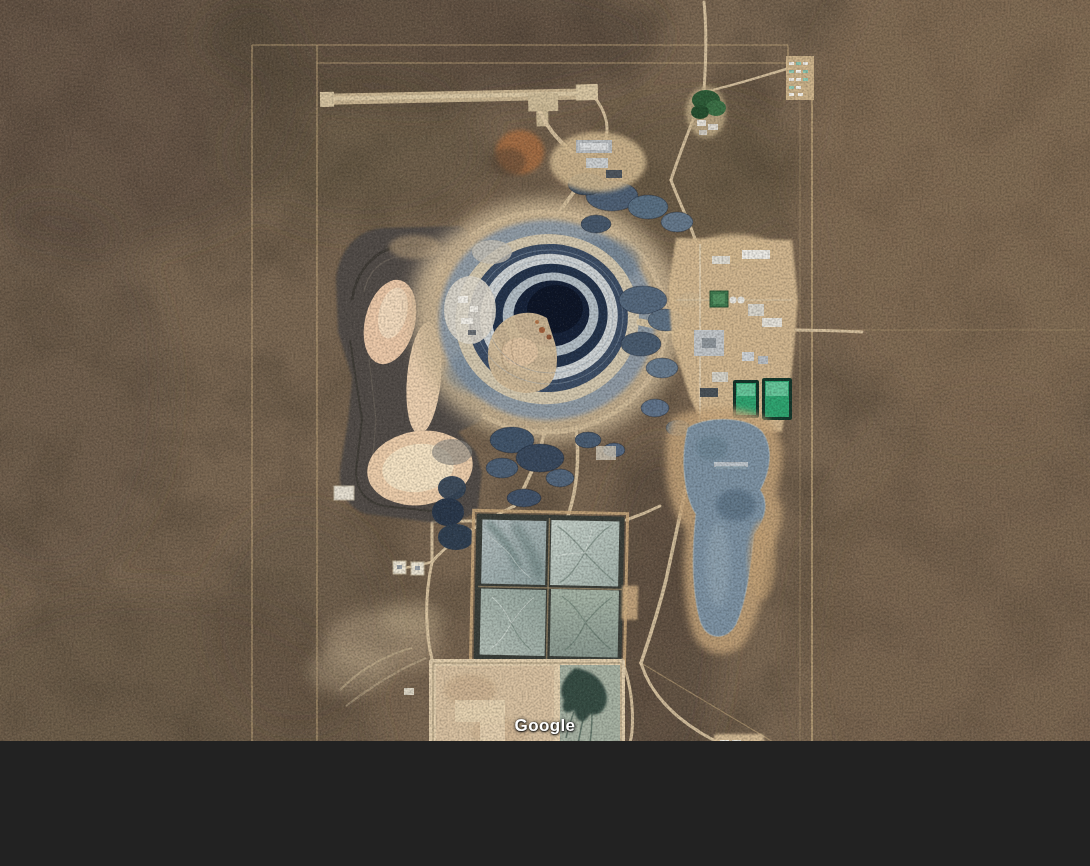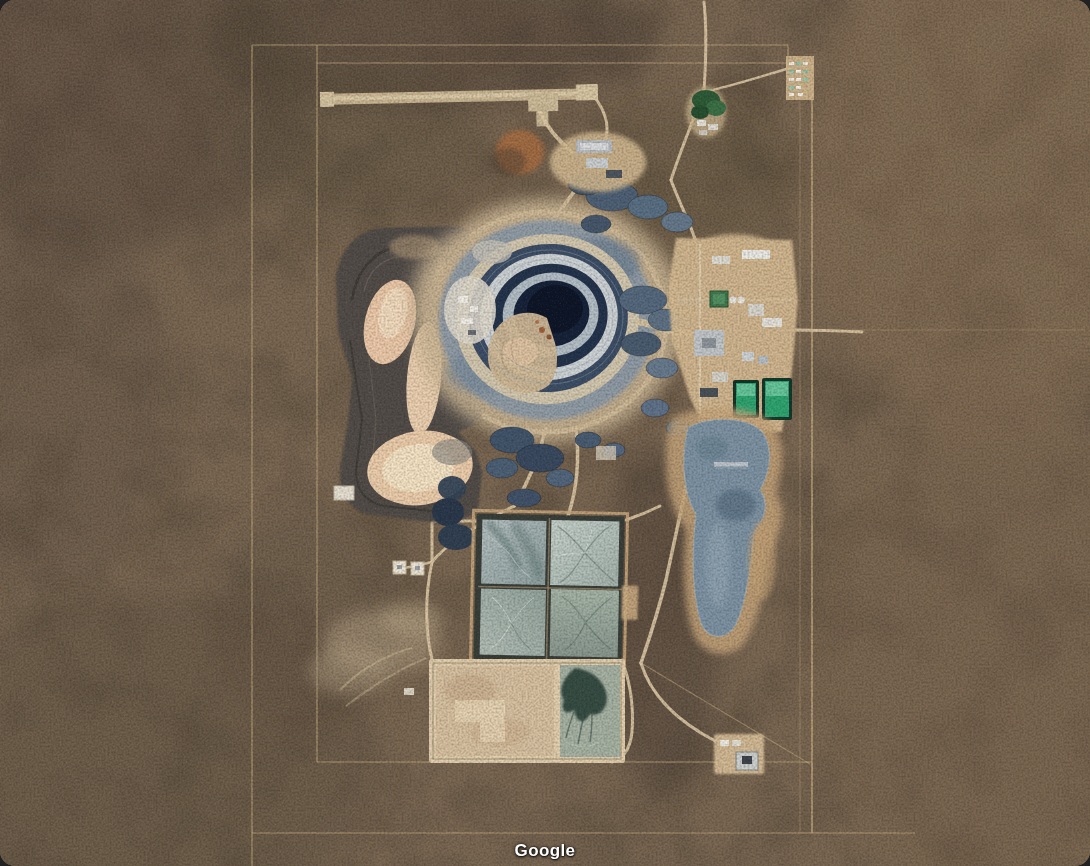--- a/index.html
+++ b/index.html
@@ -1,22 +1,21 @@
 <!DOCTYPE html>
 <html style="--terrain: #7b6853; --terrainDark: #574a3c; --terrainRed: #8a7058; --road: #dfcaa6; --fence: #c6ab80; --runway: #c9b592; --dump: #534e48; --dumpDark: #3a3732; --sandPink: #ecc9a9; --pitCollar: #8b9aa9; --pitBenchTan: #d3c7ae; --pitDark1: #3d4e66; --pitLight1: #cfd4d6; --pitDark2: #24344c; --pitLight2: #b3bec6; --pitDark3: #17233a; --pitCore: #0e1628; --stockpile: #56697e; --plantApron: #d6bb93; --greenPond: #2fa571; --greenPondLight: #74cfa6; --tailingsBerm: #3b3f3a; --tailingsCellLight: #c2cdc6; --tailingsCell: #a3b2aa; --pondWater: #7e93a4; --pondHalo: #c7a67c; --dryPond: #d8c1a1; --wetPatch: #2e453c; --campGreen: #2e5c38;"><head>
 <meta charset="utf-8">
 <style>
   html,body{margin:0;padding:0;background:#222;}
   #viewport{
     position:relative;
-    width:1090px;height:866px;
+    width:1090px;height:741px;
     overflow:hidden;
     font-family:"Liberation Sans", sans-serif;
     background:var(--terrain,#7b6853);
-    border-radius:15px;
   }
   svg{display:block;}
   .terrain{fill:var(--terrain);}
   .fence{stroke:var(--fence);stroke-width:1.2;fill:none;opacity:.75;}
   .road{stroke:var(--road);fill:none;stroke-linecap:round;stroke-linejoin:round;opacity:.9;}
   .runway{fill:var(--runway);}
   .dump{fill:var(--dump);}
   .sand{fill:var(--sandPink);}
   .stock{stroke:rgba(20,30,45,.35);stroke-width:1;}
   .apron{fill:var(--plantApron);}

